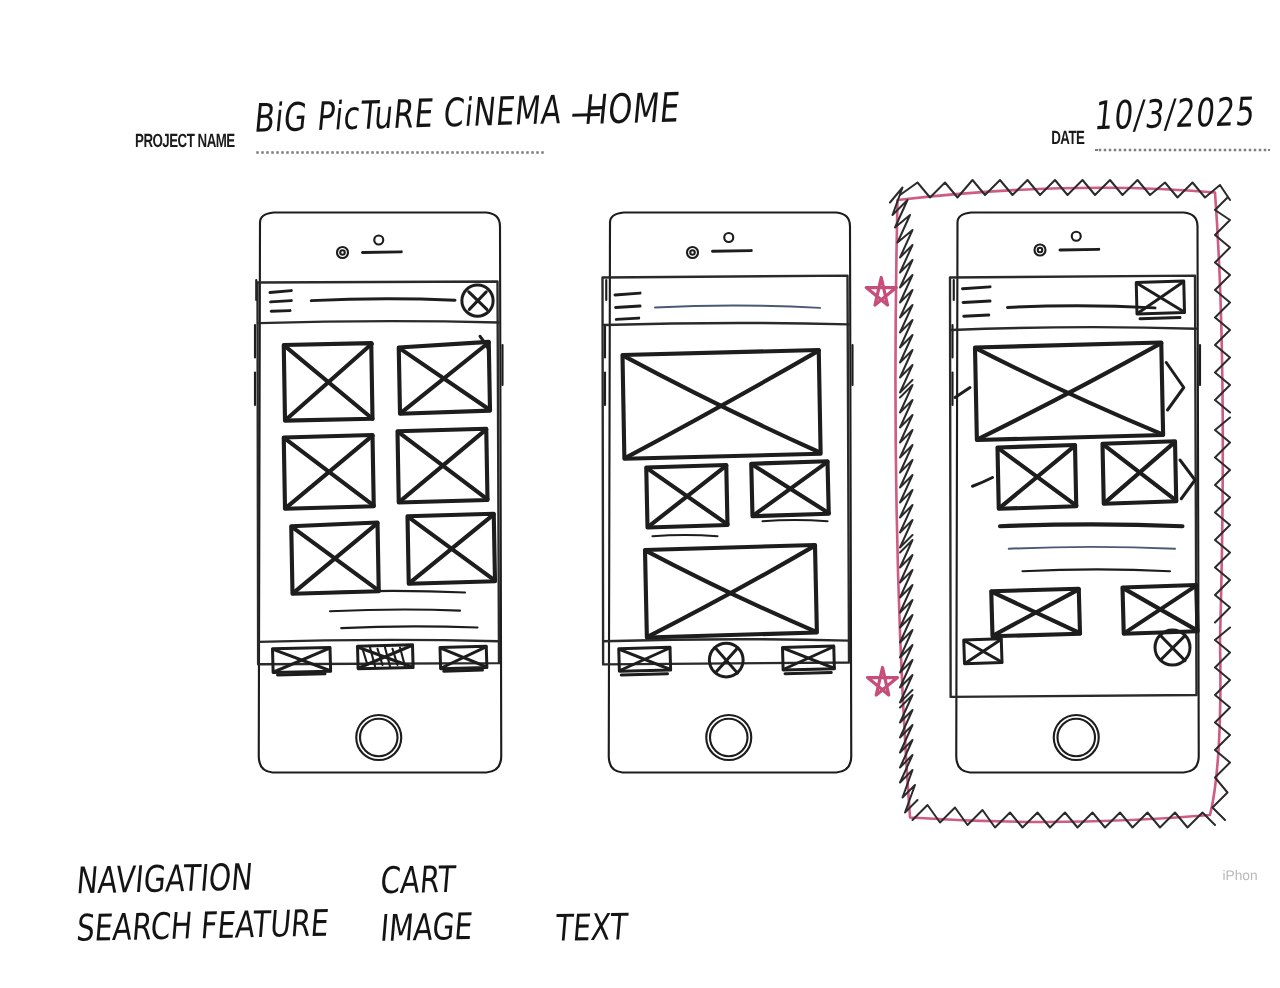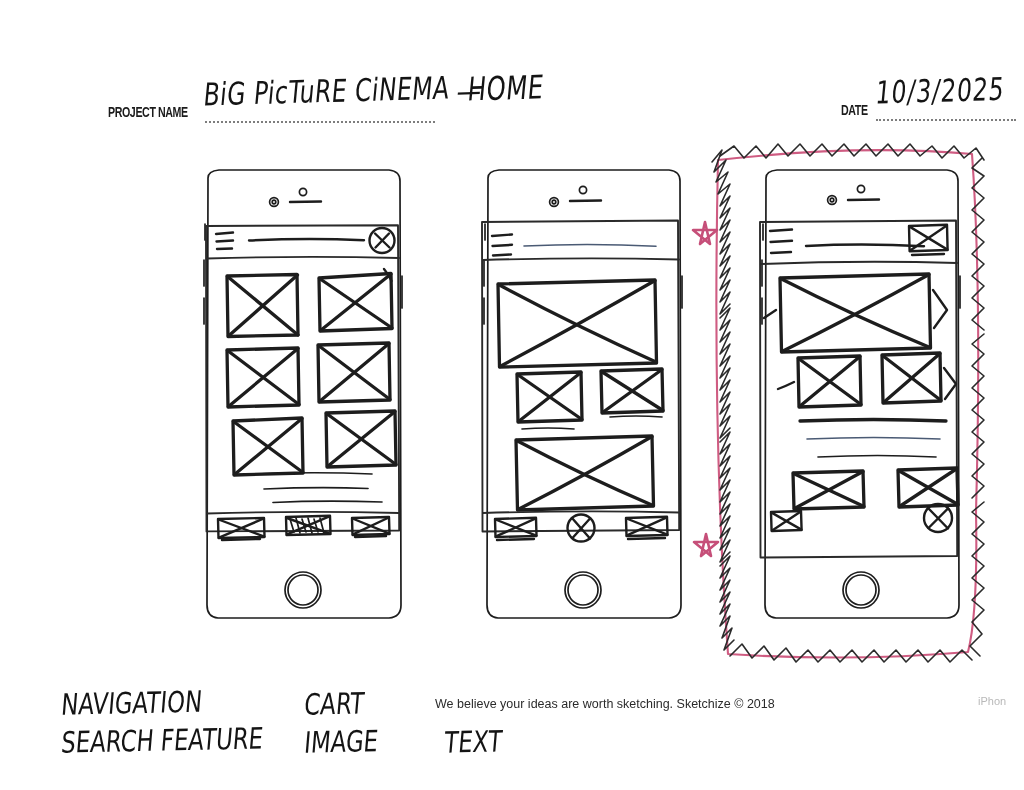--- a/index.html
+++ b/index.html
@@ -411,16 +411,15 @@
       </g>
     </svg>
   </div>
 
   <div class="note" id="note-navigation">NAVIGATION</div>
   <div class="note" id="note-search">SEARCH FEATURE</div>
   <div class="note" id="note-cart">CART</div>
   <div class="note" id="note-image">IMAGE</div>
   <div class="note" id="note-text">TEXT</div>
 
-  <div id="footer-tagline">We believe your ideas are worth sketching. Sketchize © 2018</div>
   <div id="corner-mark">iPhon</div>
 
 </div>
 
 </body></html>

